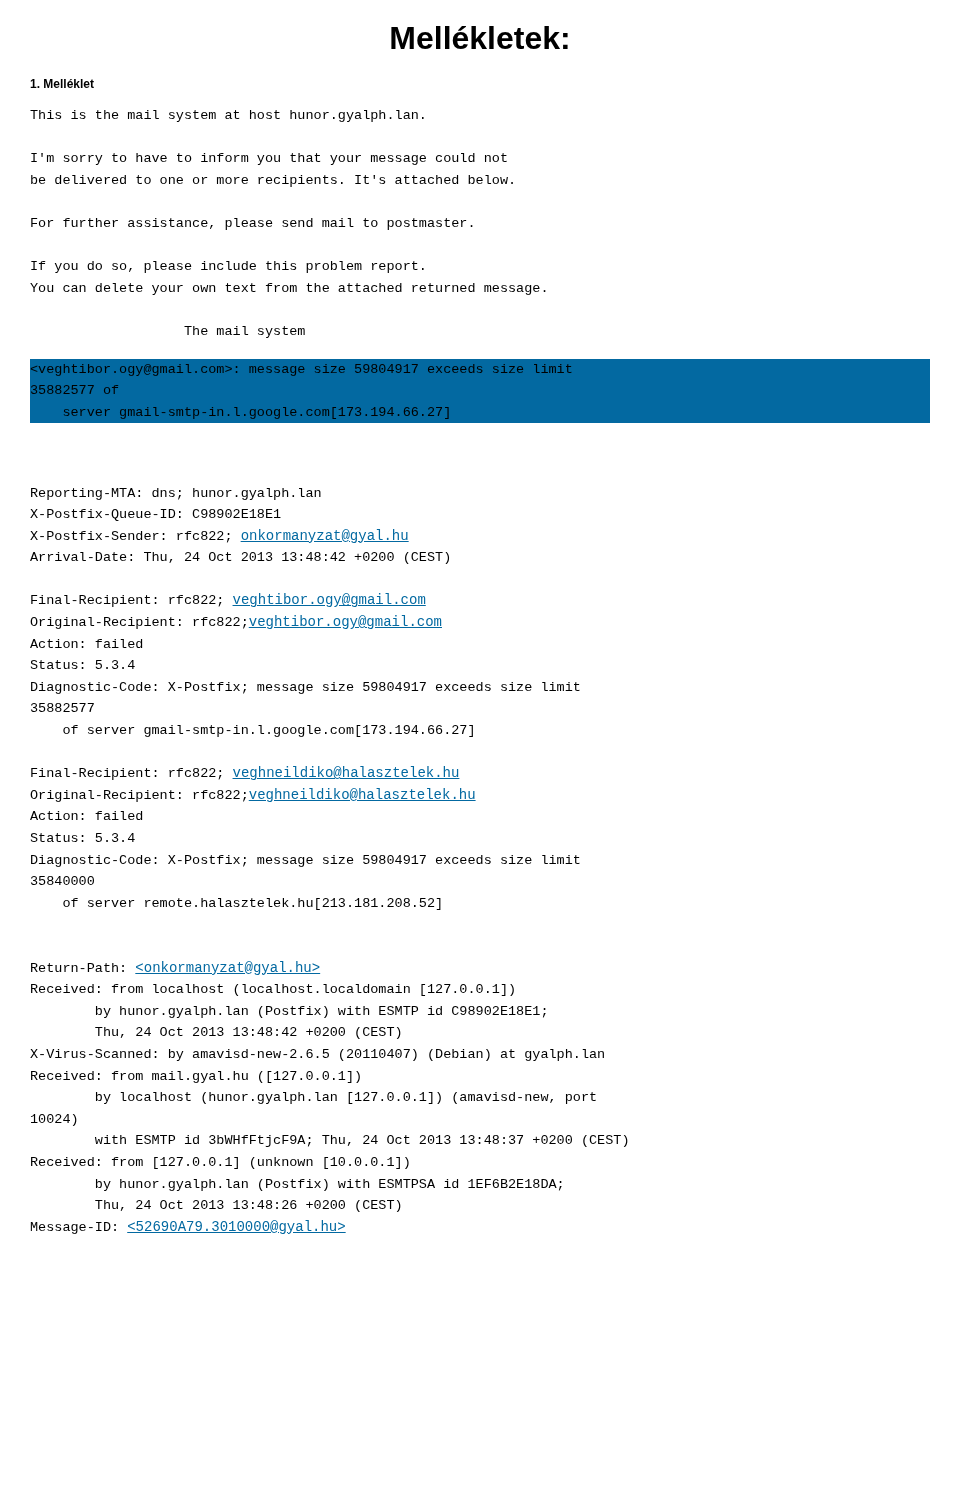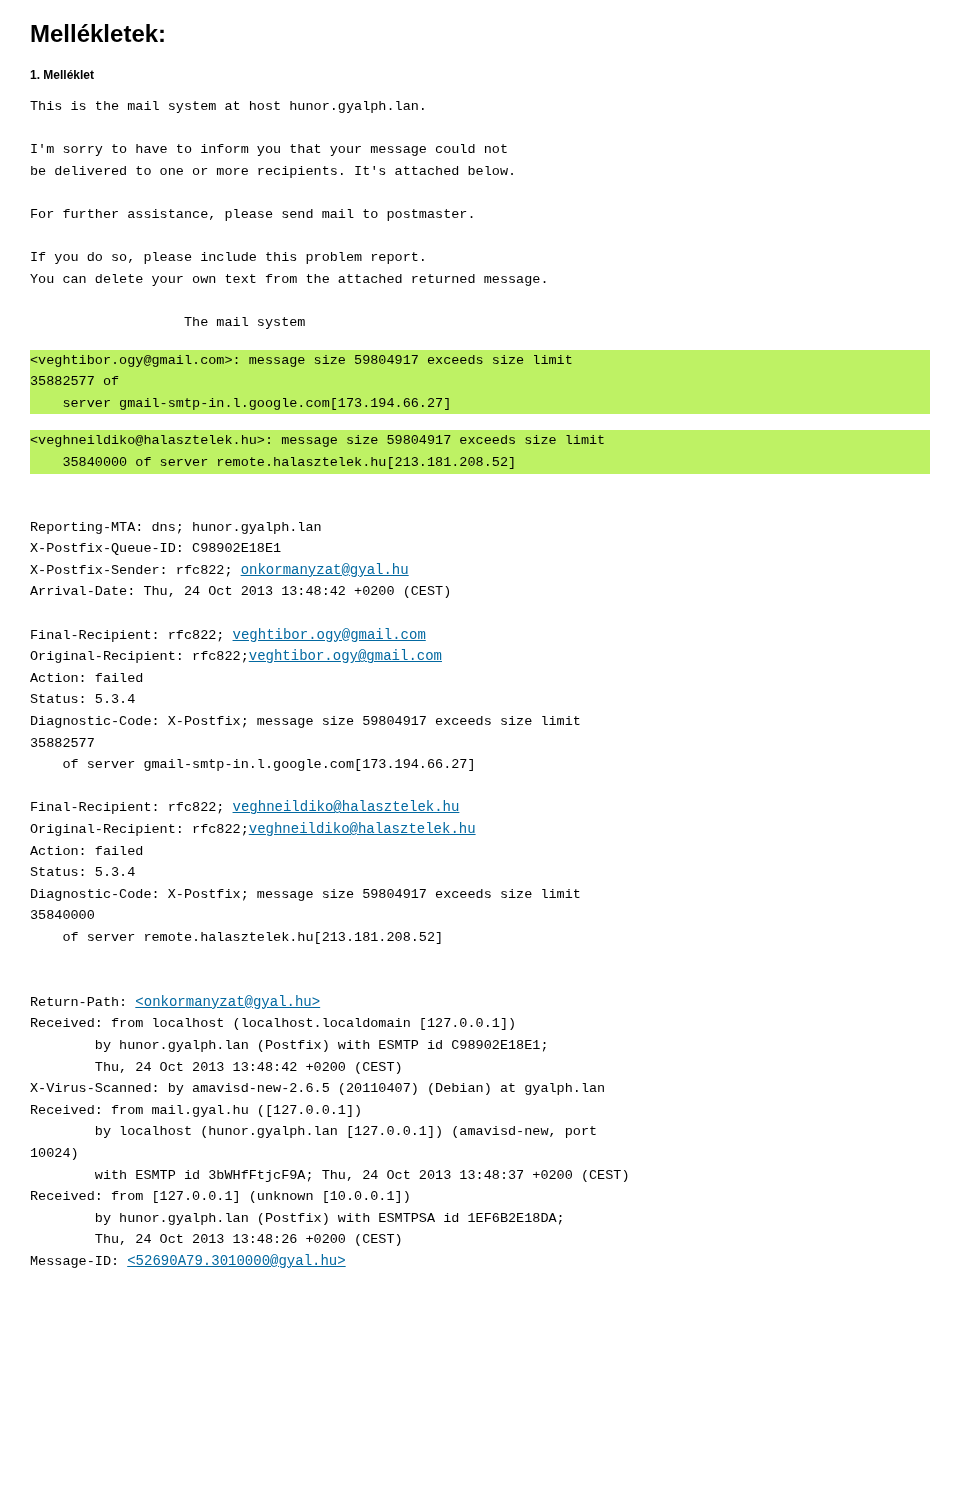--- a/index.html
+++ b/index.html
@@ -13,42 +13,43 @@
       font-family: 'Courier New', Courier, monospace;
       font-size: 14px;
       color: #000000;
       padding: 20px 30px;
       width: 960px;
       min-height: 1502px;
     }
 
     .page-title {
       font-family: Arial, Helvetica, sans-serif;
-      font-size: 24px;
+      font-size: 32px;
       font-weight: bold;
       margin-bottom: 20px;
+      text-align: center;
     }
 
     .section-heading {
       font-family: Arial, Helvetica, sans-serif;
       font-size: 12px;
       font-weight: bold;
       margin-bottom: 14px;
     }
 
     .text-block {
       font-family: 'Courier New', Courier, monospace;
       font-size: 13.5px;
       line-height: 1.6;
       white-space: pre-wrap;
       word-wrap: break-word;
     }
 
     .highlight-yellow {
-      background-color: #bef264;
+      background-color: #0369a1;
     }
 
     a {
       color: #0369a1;
       text-decoration: underline;
     }
 
     .content-area {
       max-width: 920px;
     }
@@ -74,22 +75,20 @@
                    The mail system</div>
 
   <br>
 
   <div class="text-block highlight-yellow">&lt;veghtibor.ogy@gmail.com&gt;: message size 59804917 exceeds size limit
 35882577 of
     server gmail-smtp-in.l.google.com[173.194.66.27]</div>
 
   <br>
 
-  <div class="text-block highlight-yellow">&lt;veghneildiko@halasztelek.hu&gt;: message size 59804917 exceeds size limit
-    35840000 of server remote.halasztelek.hu[213.181.208.52]</div>
 
   <span class="text-block">
 
 Reporting-MTA: dns; hunor.gyalph.lan
 X-Postfix-Queue-ID: C98902E18E1
 X-Postfix-Sender: rfc822; </span><a href="#">onkormanyzat@gyal.hu</a><span class="text-block">
 Arrival-Date: Thu, 24 Oct 2013 13:48:42 +0200 (CEST)
 
 Final-Recipient: rfc822; </span><a href="#">veghtibor.ogy@gmail.com</a><span class="text-block">
 Original-Recipient: rfc822;</span><a href="#">veghtibor.ogy@gmail.com</a><span class="text-block">

